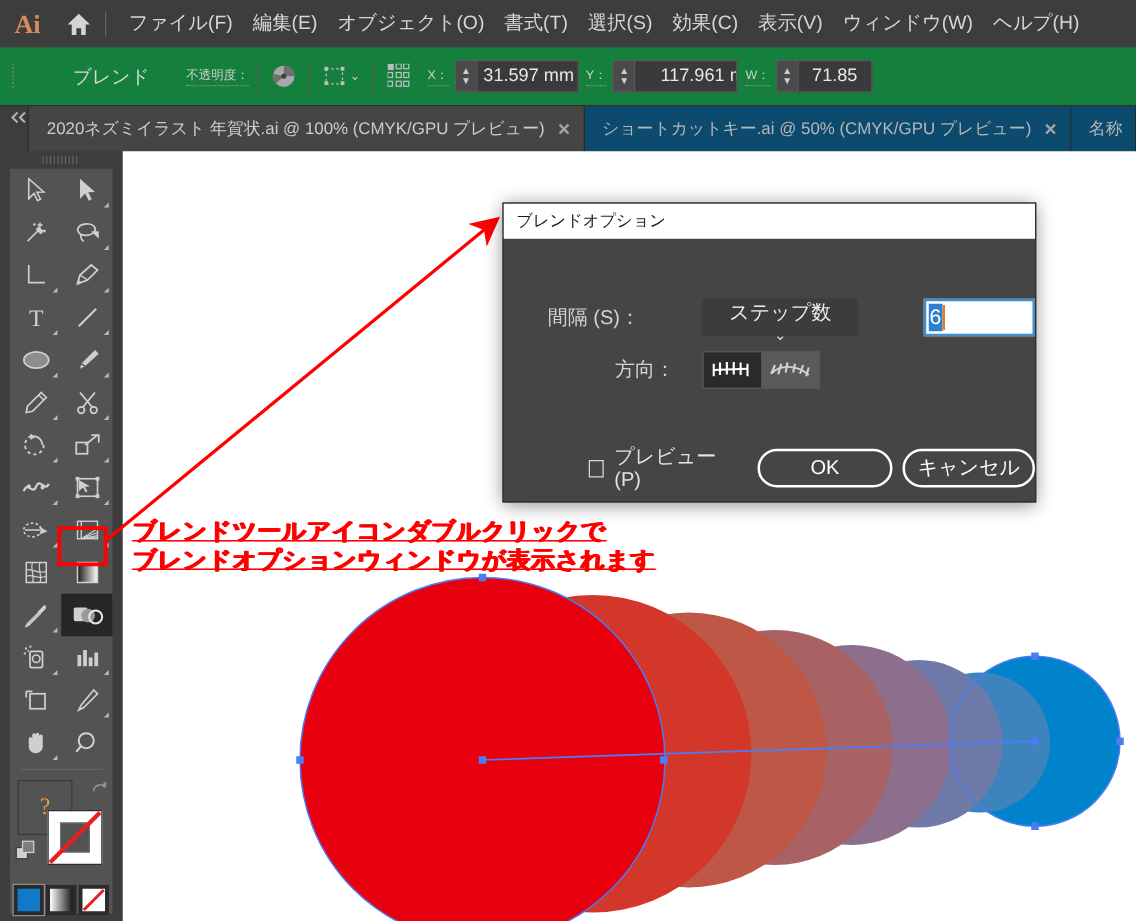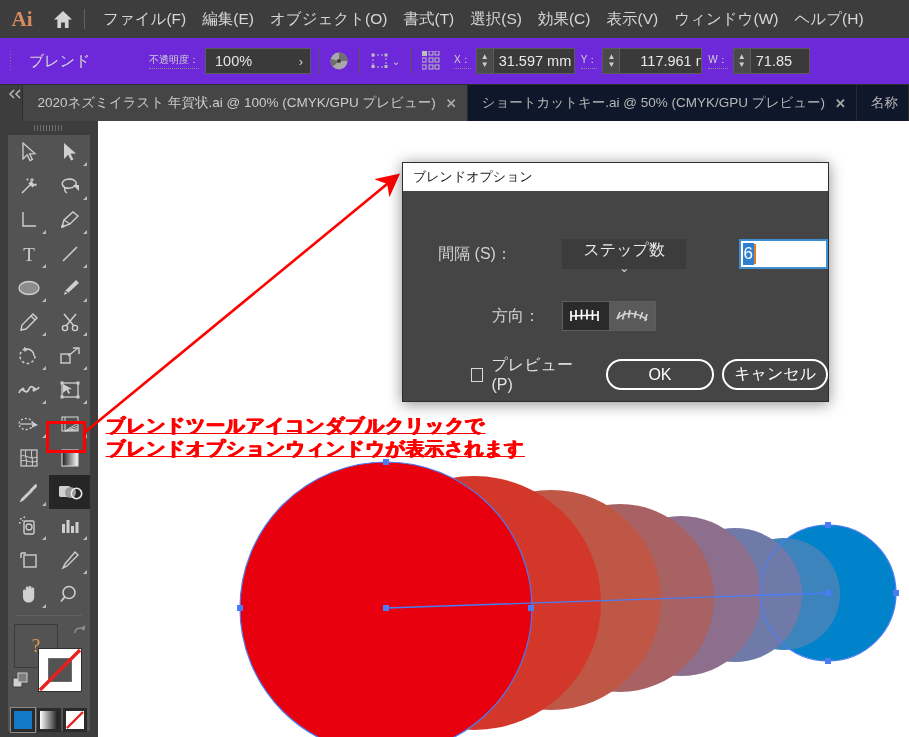--- a/index.html
+++ b/index.html
@@ -26,23 +26,24 @@
   #home-btn { width: 38px; display:flex; align-items:center; justify-content:center; }
   #menu-sep { width:1px; height:20px; background:#636363; margin:0 10px 0 2px; }
   .menu-item {
     color: #d6d6d6; font-size: 15.5px; padding: 0 8px;
     white-space: nowrap; line-height: 38px;
   }
 
   
   #controlbar {
     position: absolute; left: 0; top: 38px; width: 909px; height: 47px;
-    background: #6d28d9;
+    background: #15803d;
     display: flex; align-items: center;
     border-bottom: 1px solid #2f2f2f;
+    text-align: center;
   }
   #ctl-grip {
     width: 14px; height: 30px; margin-left: 3px;
     display:flex; align-items:center; justify-content:center;
   }
   #ctl-grip .dots { width:3px; height:22px;
     background-image: radial-gradient(#7a7a7a 40%, transparent 41%);
     background-size: 3px 3px; }
   #tool-mode-label {
     color:#d8d8d8; font-size:15px; margin-left:12px; width:120px;
@@ -81,21 +82,21 @@
   }
   #collapse-btn {
     width:98px; background:#3d3d3d; display:flex; align-items:flex-start;
     padding:4px 0 0 8px; border-right:1px solid #2b2b2b;
   }
   .tab {
     display:flex; align-items:center; padding:0 10px 0 14px;
     background:#454545; border-right:1px solid #2b2b2b;
     color:#cccccc; font-size:13.5px; white-space:nowrap;
   }
-  .tab.inactive { background:#0f172a; color:#b6b6b6; }
+  .tab.inactive { background:#0c4a6e; color:#b6b6b6; }
   .tab-close { margin-left:10px; color:#a6a6a6; font-size:13px; font-weight:bold; }
 
   
   #toolbar {
     position:absolute; left:0; top:121px; width:98px; height:616px;
     background:#3d3d3d;
   }
   #tb-grip { height:14px; display:flex; align-items:center; justify-content:center; }
   #tb-grip .g { width:30px; height:6px;
      background-image: linear-gradient(to right,#6f6f6f 1px, transparent 1px);
@@ -193,21 +194,21 @@
   #steps-input {
     margin-left:13px; width:111px; height:30px; background:#ffffff;
     border:2px solid #3f8fd0; display:flex; align-items:center; padding-left:2px;
   }
   #steps-value {
     background:#2f7fd1; color:#ffffff; font-size:17px;
     padding:0 1px; line-height:22px;
   }
   #steps-caret { width:2px; height:20px; background:#e07b2a; }
 
-  #row-direction { position:absolute; left:0; top:110px; width:100%;gap:12px; }
+  #row-direction { position:absolute; left:0; top:90px; width:100%;gap:12px; }
   #lbl-direction { width:137px; text-align:right; color:#d2d2d2; font-size:16px; }
   #dir-group { margin-left:10px; display:flex; border:1px solid #5e5e5e; }
   .dirbtn { width:46px; height:28px; display:flex; align-items:center; justify-content:center;
             background:#5a5a5a; }
   .dirbtn.active { background:#2a2a2a; }
 
   #row-bottom { position:absolute; left:0; top:164px; width:100%; display:flex; align-items:center;padding-left:44px; }
   #preview-check {
     margin-left:24px; width:14px; height:14px; border:1.5px solid #d8d8d8; background:transparent;
   }
@@ -244,24 +245,20 @@
     <div class="menu-item">ヘルプ(H)</div>
   </div>
 
   <div id="controlbar">
     <div id="ctl-grip">
         <div class="dots"></div>
       </div>
     <div id="tool-mode-label">ブレンド</div>
 
     <div class="ctl-label">不透明度：</div>
-    <div class="field" id="opacity-field">
-      <span id="opacity-value">100%</span>
-      <span class="chev-right">›</span>
-    </div>
 
     <div class="ctl-sep"></div>
     <div style="width:26px;display:flex;justify-content:center;">
       <svg width="20" height="20" viewBox="0 0 20 20">
         <circle cx="10" cy="10" r="8.5" fill="#a8a8a8"></circle>
         <path d="M10 1.5 A8.5 8.5 0 0 1 18.5 10 L10 10 Z" fill="#6f6f6f"></path>
         <path d="M10 10 L3.5 16 A8.5 8.5 0 0 1 2 8 Z" fill="#6f6f6f"></path>
         <circle cx="10" cy="10" r="2" fill="#3d3d3d"></circle>
       </svg>
     </div>

